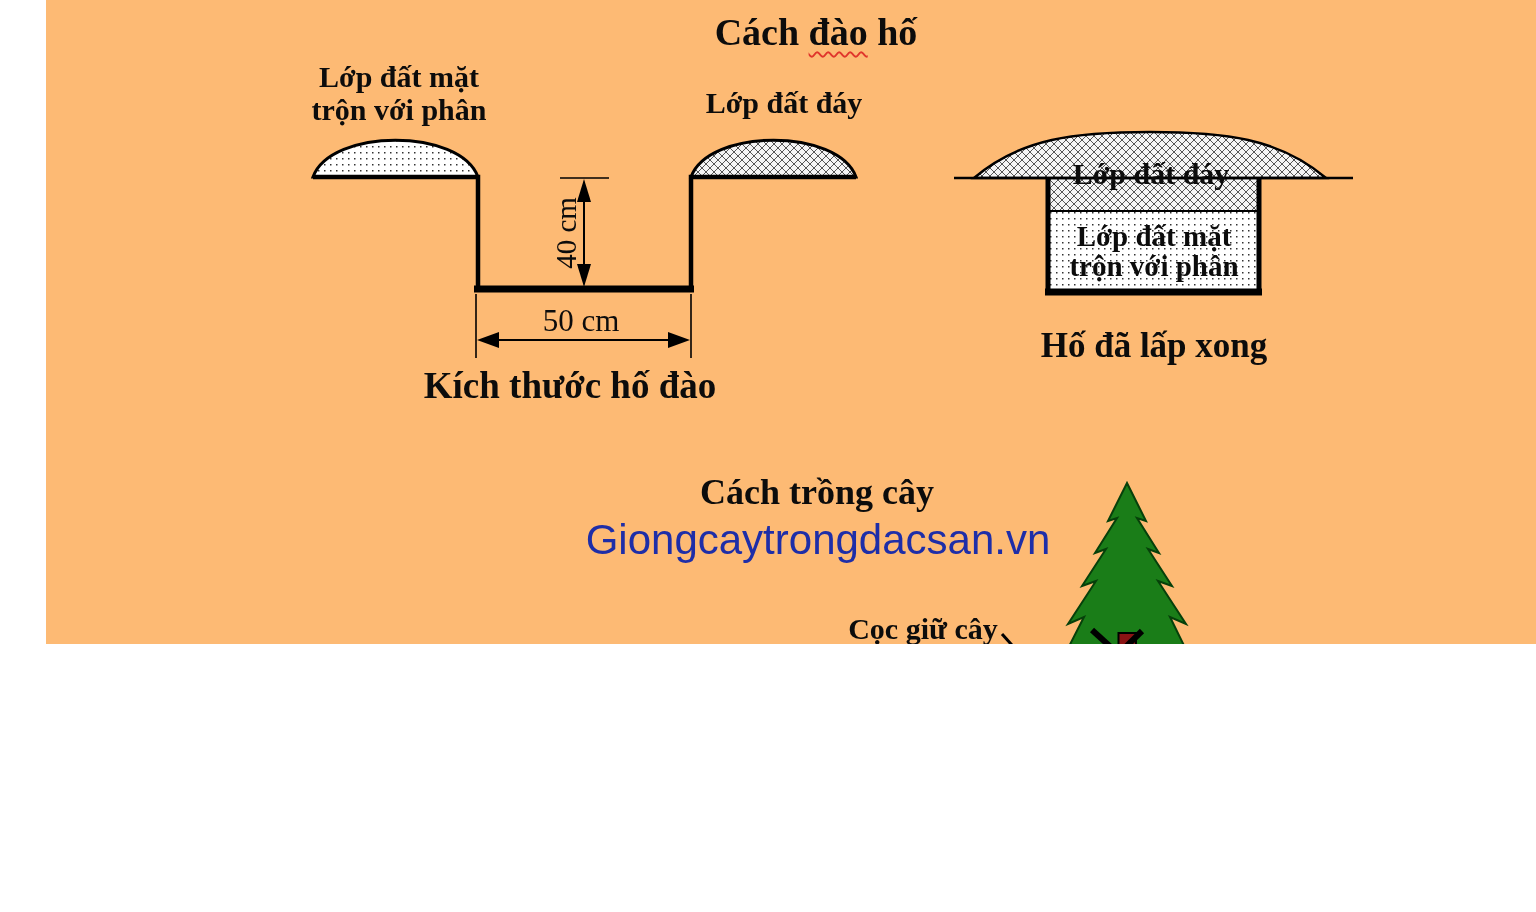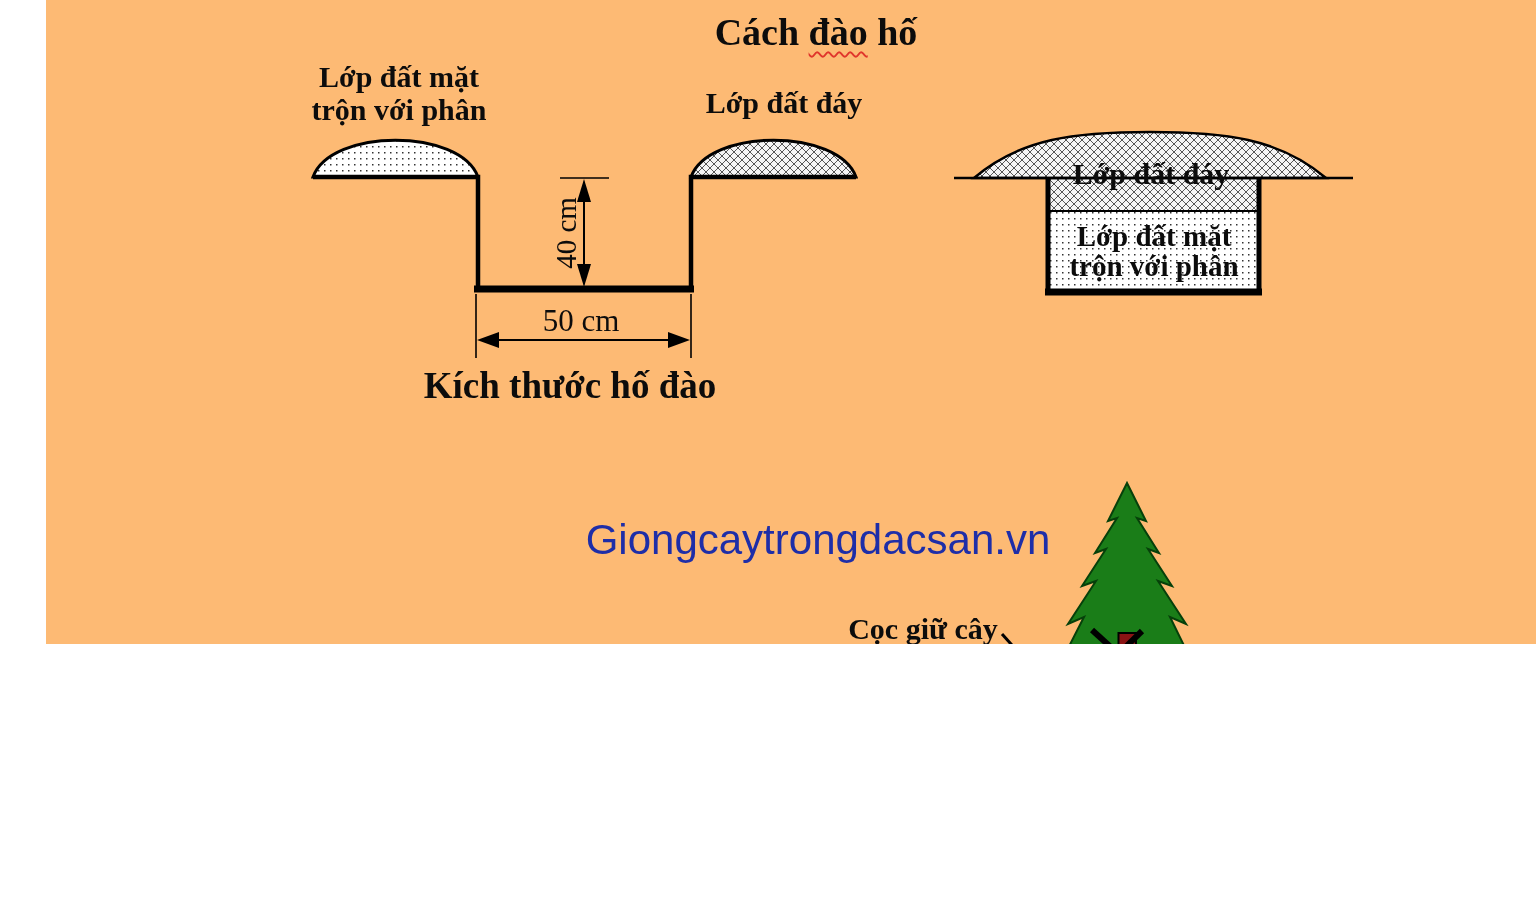--- a/index.html
+++ b/index.html
@@ -142,20 +142,22 @@
 
   <div class="lbl caption1">Kích thước hố đào</div>
 
   <div class="lbl filled-top-label">Lớp đất đáy</div>
 
   <div class="lbl filled-bottom-label">
     <div>Lớp đất mặt</div>
     <div>trộn với phân</div>
   </div>
 
+  <div class="lbl caption2">Hố đã lấp xong</div>
 
+  <div class="lbl title2">Cách trồng cây</div>
 
   <div class="lbl watermark">Giongcaytrongdacsan.vn</div>
 
 
   <div class="lbl stake-label">Cọc giữ cây</div>
 
 </div>
 
 </body></html>

